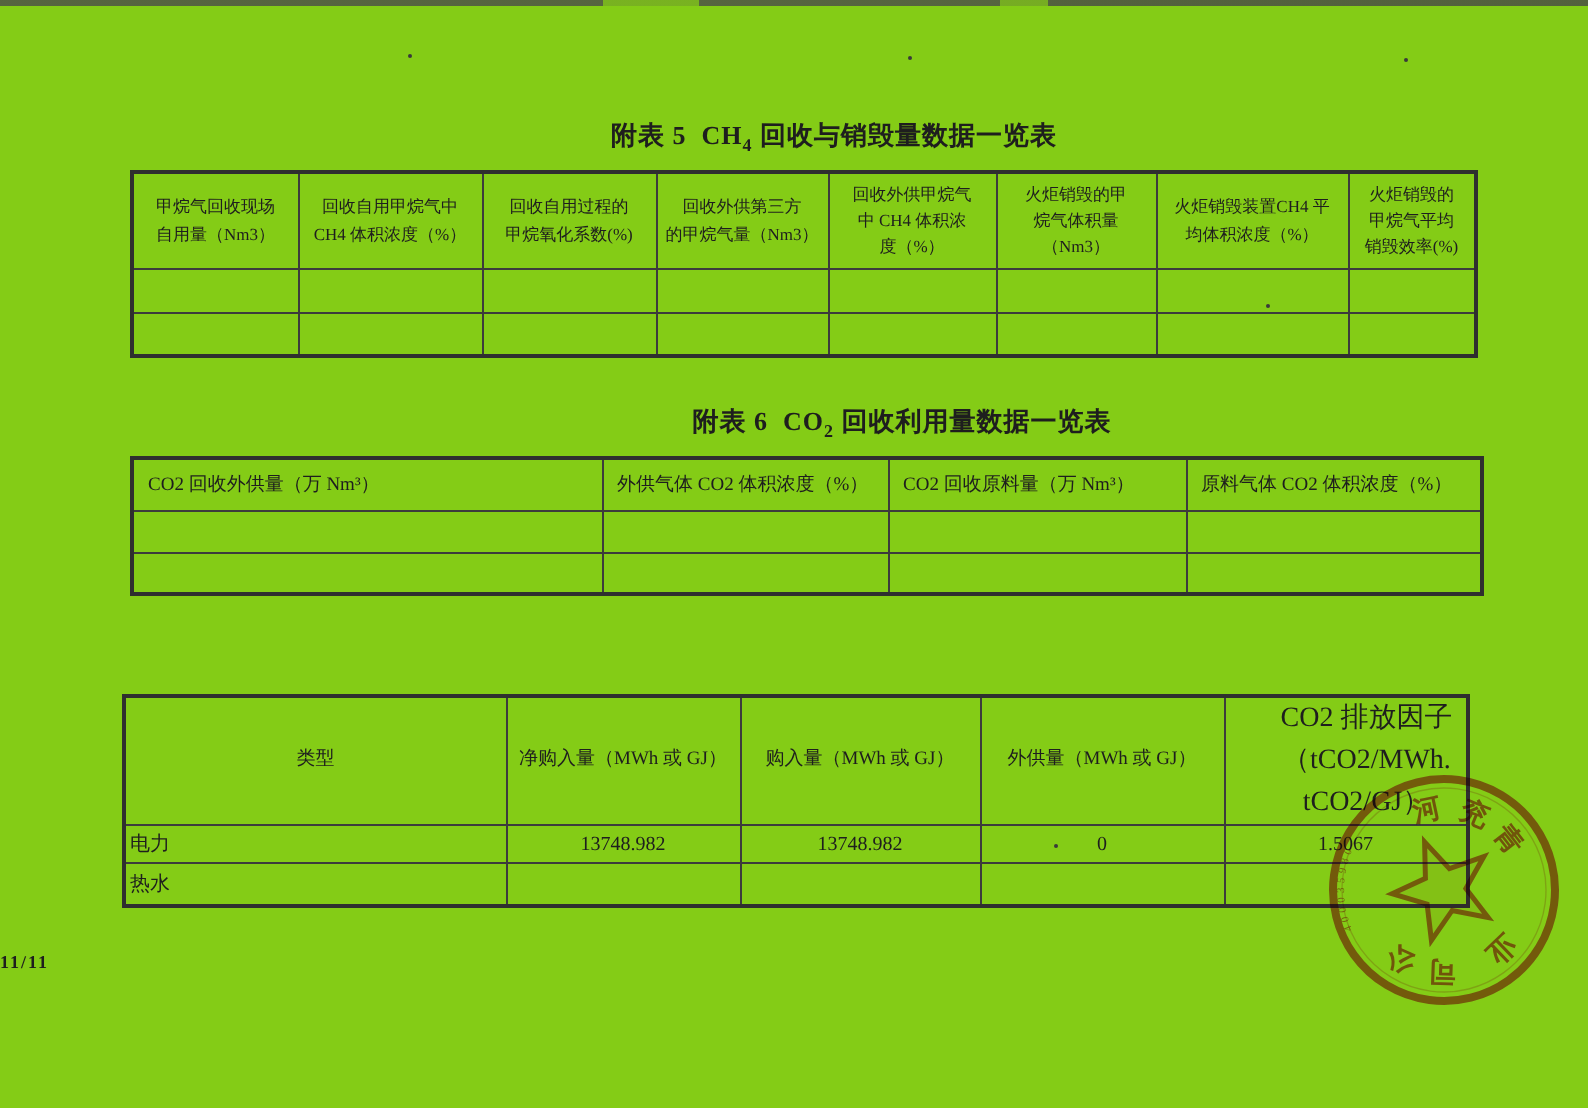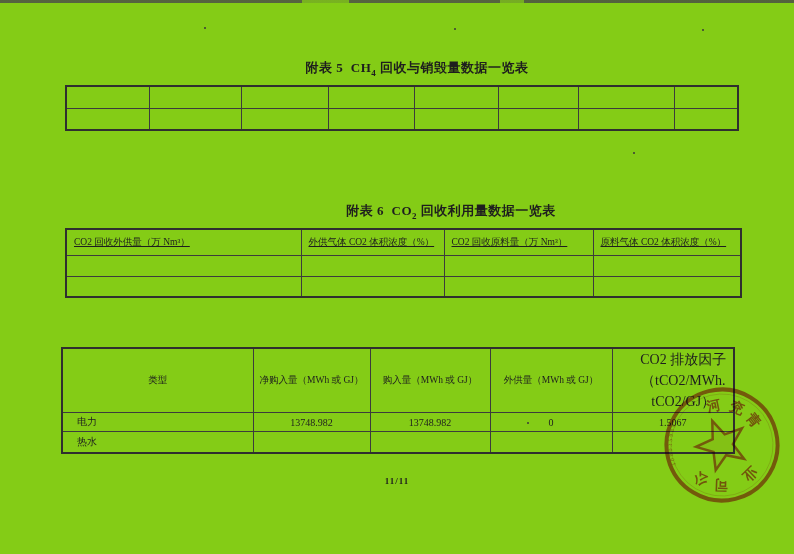--- a/index.html
+++ b/index.html
@@ -30,36 +30,36 @@
   }
   table, table td, table th{border:1px solid #3c3c3c;}
   table{border:2px solid #2f2f2f;}
   th,td{padding:0; vertical-align:middle; font-weight:normal; overflow:hidden;}
   
   .t5{left:65px; top:85px; width:672px;}
   .t5 th{font-size:8.5px; line-height:1.55; text-align:center; white-space:pre-line; height:47px;}
   .t5 tr.r1 td{height:21px;}
   .t5 tr.r2 td{height:20px;}
   
-  .t6{left:65px; top:228px; width:675px;text-decoration:underline;}
+  .t6{left:65px; top:228px; width:675px;}
   .t6 th{font-size:9.5px; text-align:left; padding-left:7px; height:25px; white-space:nowrap;}
   .t6 tr.r1 td{height:20px;}
   .t6 tr.r2 td{height:19px;}
   
   .t7{left:61px; top:347px; width:672px;}
   .t7 th{font-size:9.5px; text-align:center; height:28px; white-space:pre-line; line-height:1.5;}
   .t7 th.small{font-size:14px;padding-left:21px;}
   .t7 td{font-size:10px;}
-  .t7 td.type{text-align:left; padding-left:14px;}
+  .t7 td.type{text-align:left; padding-left:2px;}
   .t7 td.num{text-align:center;}
   .t7 tr.r1 td{height:18px;}
   .t7 tr.r2 td{height:19px;}
   .t7 tr.r3 td{height:20px;margin-top:11px;}
   .page-number{
-    position:absolute; top:476px; left:0; width:794px; text-align:center;
+    position:absolute; top:476px; left:0; width:794px; text-align:left;
     font-size:9px; font-weight:bold; letter-spacing:1px;
   }
   .seal{
     position:absolute; left:642px; top:365px; width:160px; height:160px;
     mix-blend-mode:multiply; opacity:.9;
   }
   .seal text{font-family:"Liberation Serif","DejaVu Serif",serif;}
 </style>
 </head>
 <body>
@@ -82,20 +82,41 @@
       <col style="width:83px">
         <col style="width:92px">
         <col style="width:87px">
         <col style="width:86px">
       <col style="width:84px">
         <col style="width:80px">
         <col style="width:96px">
         <col style="width:64px">
     </colgroup>
     <tbody>
+        <tr>
+      <th>甲烷气回收现场
+自用量（Nm3）</th>
+      <th>回收自用甲烷气中
+CH4 体积浓度（%）</th>
+      <th>回收自用过程的
+甲烷氧化系数(%)</th>
+      <th>回收外供第三方
+的甲烷气量（Nm3）</th>
+      <th>回收外供甲烷气
+中 CH4 体积浓
+度（%）</th>
+      <th>火炬销毁的甲
+烷气体积量
+（Nm3）</th>
+      <th>火炬销毁装置CH4 平
+均体积浓度（%）</th>
+      <th>火炬销毁的
+甲烷气平均
+销毁效率(%)</th>
+    </tr>
     <tr class="r1">
       <td></td>
           <td></td>
           <td></td>
           <td></td>
           <td></td>
           <td></td>
           <td></td>
           <td></td>
     </tr>

